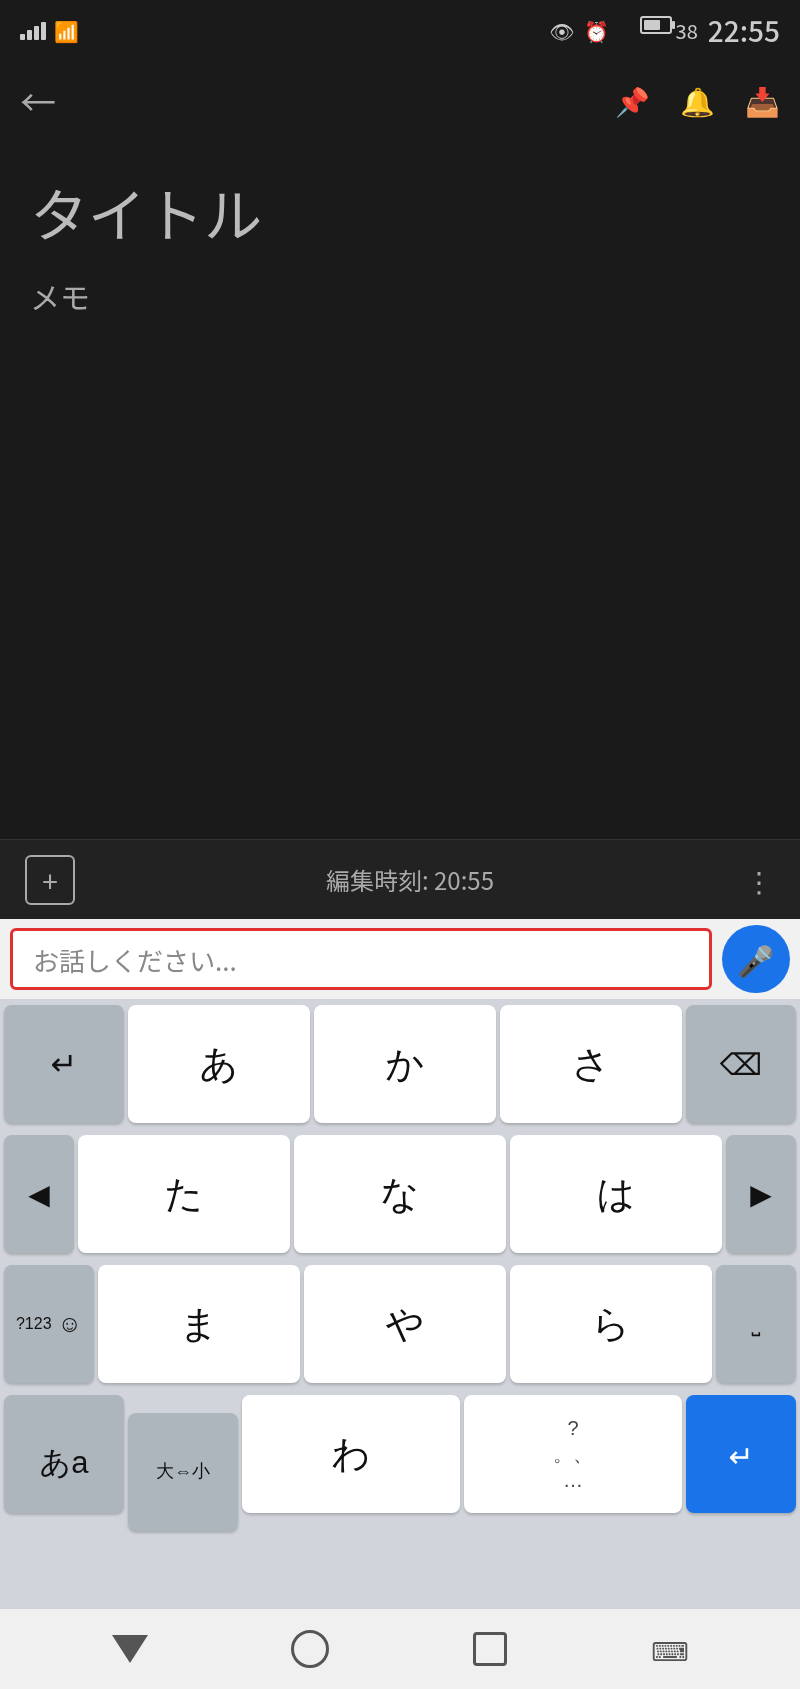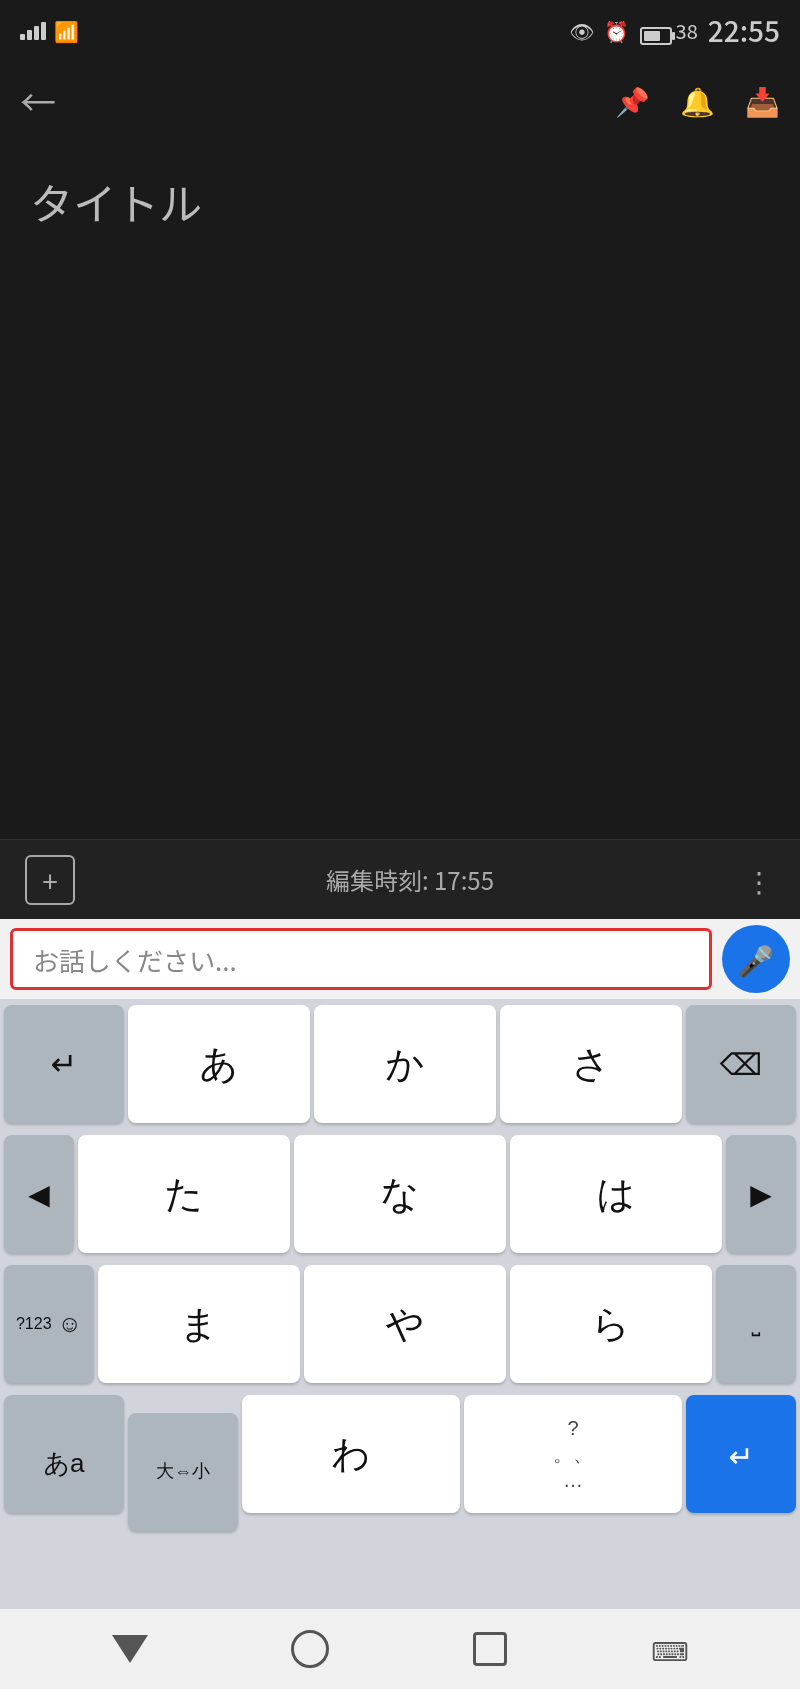--- a/index.html
+++ b/index.html
@@ -44,22 +44,23 @@
       width: 5px;
       background: #ccc;
       border-radius: 1px;
     }
     .wifi-icon {
       color: #ccc;
       font-size: 20px;
     }
     .battery-area {
       display: flex;
-      align-items: flex-end;
+      align-items: flex-start;
       gap: 4px;
+      margin-left: 20px;
     }
     .battery-box {
       border: 2px solid #ccc;
       border-radius: 3px;
       width: 32px;
       height: 18px;
       position: relative;
       display: flex;
       align-items: center;
       padding: 2px;
@@ -118,21 +119,21 @@
 
     
     .note-area {
       width: 100%;
       padding: 30px 30px 20px 30px;
       background: #1a1a1a;
       min-height: 700px;
     }
     .note-title {
       color: #bbb;
-      font-size: 43px;
+      font-size: 58px;
       font-weight: 400;
       margin-bottom: 20px;
     }
     .note-memo {
       color: #aaa;
       font-size: 30px;
       font-weight: 400;
     }
 
     
@@ -411,27 +412,28 @@
   <span class="back-btn">←</span>
   <div class="action-icons">
     <span class="action-icon">📌</span>
     <span class="action-icon">🔔</span>
     <span class="action-icon">📥</span>
   </div>
 </div>
 
 <div class="note-area">
   <div class="note-title">タイトル</div>
+  <div class="note-memo">メモ</div>
 </div>
 
 <div class="bottom-toolbar">
   <div class="add-btn">
     <span>+</span>
   </div>
-  <span class="edit-time">編集時刻: 17:55</span>
+  <span class="edit-time">編集時刻: 20:55</span>
   <span class="more-btn">⋮</span>
 </div>
 
 <div class="voice-input-bar">
   <div class="voice-text-field">
     <span class="voice-placeholder">お話しください...</span>
   </div>
   <div class="mic-button">
     <span class="mic-icon">🎤</span>
   </div>
@@ -489,21 +491,21 @@
     <div class="key key-main">
       <span>ら</span>
     </div>
     <div class="key key-side" style="width:80px;height:118px;flex-shrink:0;">
       <span style="font-size:22px;">⎵</span>
     </div>
   </div>
 
   <div class="keyboard-row">
     <div class="key key-side key-kana">
-      <span style="font-size:26px;margin-top:18px;">あa</span>
+      <span style="font-size:31px;margin-top:18px;">あa</span>
     </div>
     <div class="key key-side key-size">
       <div style="font-size:18px;text-align:center;line-height:1.4;">
         <span>大⇔小</span>
       </div>
     </div>
     <div class="key key-main">
       <span>わ</span>
     </div>
     <div class="key key-punct key-main" style="font-size:20px;line-height:1.3;text-align:center;color:#444;">

